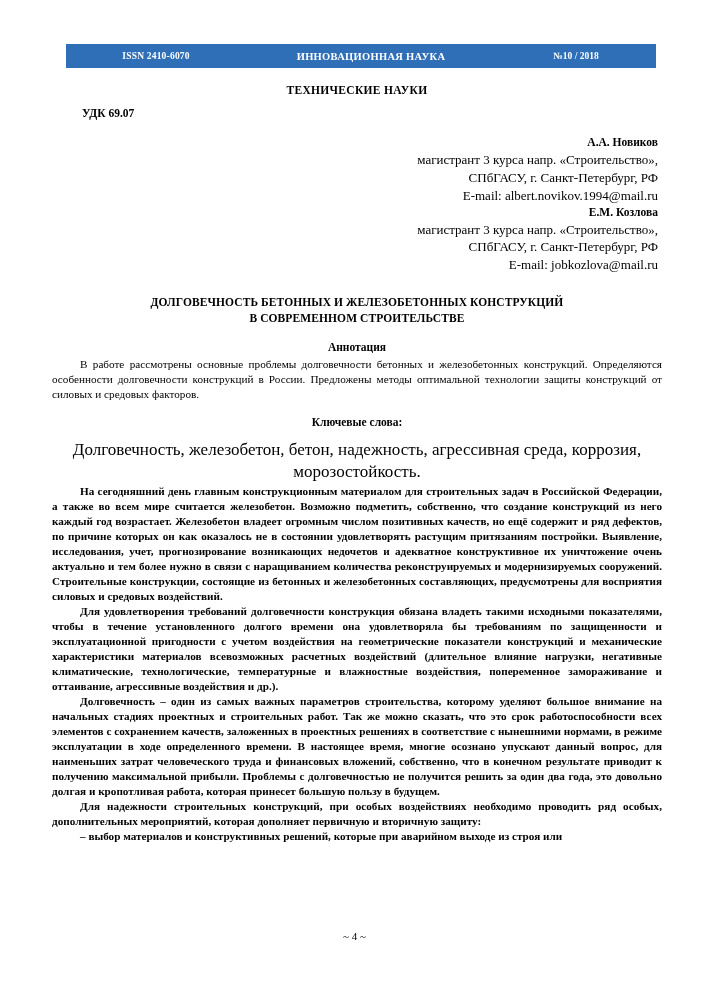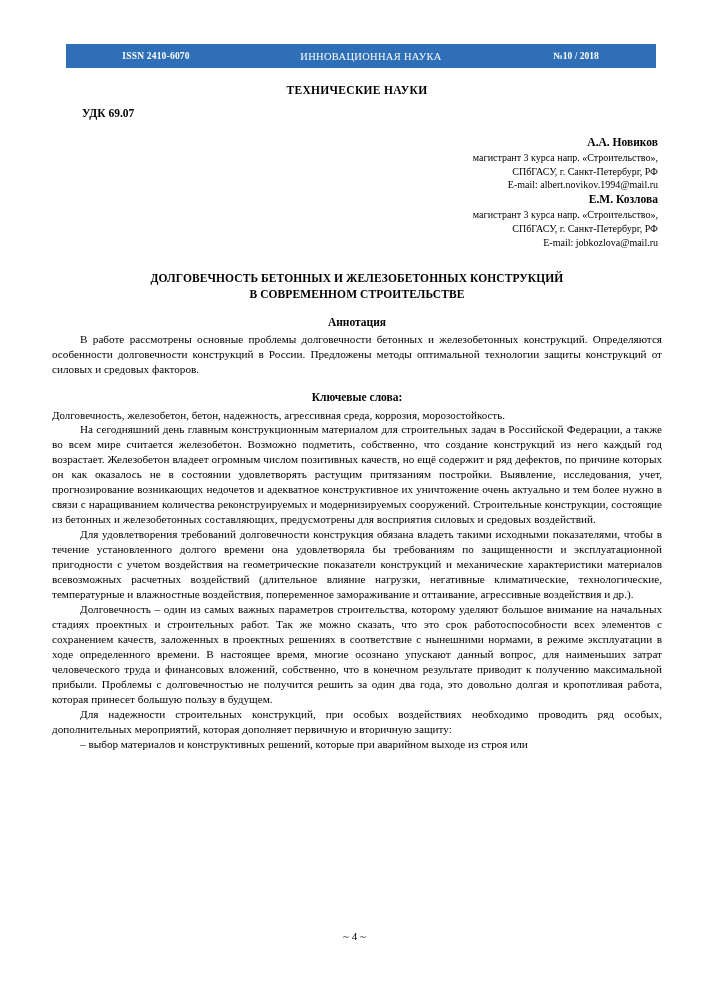--- a/index.html
+++ b/index.html
@@ -38,21 +38,21 @@
   }
   .header-issn {
     width: 180px;
     text-align: center;
     font-weight: bold;
     letter-spacing: 0.2px;
   }
   .header-title {
     flex: 1;
     text-align: center;
-    font-weight: normal;
+    font-weight: bold;
     font-size: 10.5px;
     letter-spacing: 0.3px;
   }
   .header-issue {
     width: 160px;
     text-align: center;
     font-weight: bold;
     font-size: 9.5px;
   }
 
@@ -83,21 +83,21 @@
     font-size: 11px;
     line-height: 1.38;
     margin-top: 16px;
     padding-right: 4px;
   }
   .author-name {
     font-weight: bold;
     font-size: 11.5px;
   }
   .author-line {
-    font-size: 10px;
+    font-size: 13px;
   }
 
   .paper-title {
     text-align: center;
     font-weight: bold;
     font-size: 11.5px;
     line-height: 1.4;
     margin-top: 20px;
     letter-spacing: 0.1px;
   }
@@ -108,32 +108,34 @@
     font-size: 11.5px;
     margin-top: 14px;
   }
 
   p.just {
     text-align: justify;
     font-size: 11.2px;
     line-height: 1.34;
     margin: 0;
     text-indent: 28px;
+    font-weight: bold;
   }
   p.abstract {
     text-align: justify;
     font-size: 11.2px;
     line-height: 1.34;
     margin: 4px 0 0 0;
     text-indent: 28px;
   }
   .keywords-line {
-    font-size: 11px;
+    text-align: center;
+    font-size: 17px;
     line-height: 1.34;
-    margin-top: 5px;
+    margin-top: 11px;
   }
   .body-start {
     margin-top: 16px;
   }
   .footer {
     position: absolute;
     left: 0;
     top: 930px;
     width: 709px;
     text-align: center;

